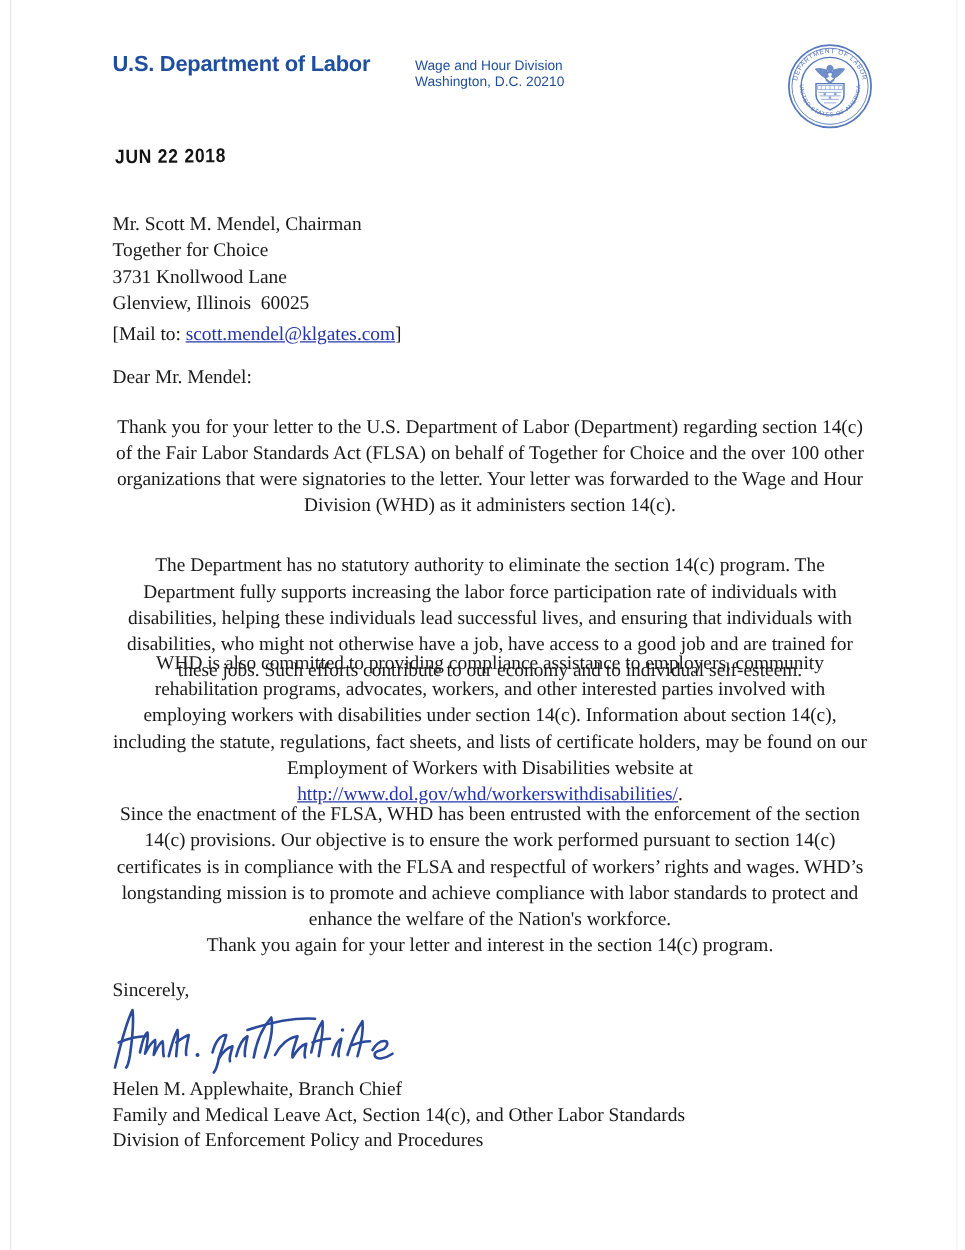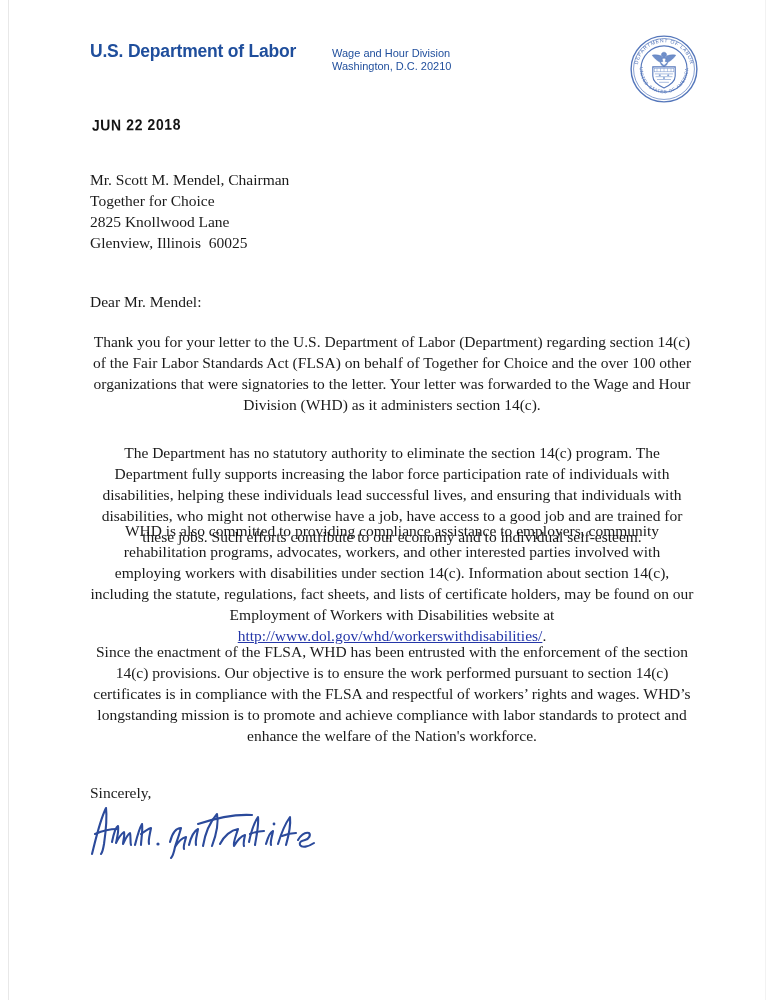--- a/index.html
+++ b/index.html
@@ -196,32 +196,36 @@
       <circle cx="44" cy="59" r="1.5" fill="#8aa6d6"></circle>
       <circle cx="50" cy="63" r="1.5" fill="#8aa6d6"></circle>
       <circle cx="56" cy="59" r="1.5" fill="#8aa6d6"></circle>
     </g>
   </svg>
 
   <div class="date-stamp">JUN 22 2018</div>
 
   <div class="addr">Mr. Scott M. Mendel, Chairman
 Together for Choice
-2825 Knollwood Lane
+3731 Knollwood Lane
 Glenview, Illinois  60025</div>
 
+  <div class="mailto-line">
+    <span>[Mail to:  </span><a class="link" href="#">scott.mendel@klgates.com</a><span>]</span>
+  </div>
 
   <div class="salutation">Dear Mr. Mendel:</div>
 
   <div class="para p1">Thank you for your letter to the U.S. Department of Labor (Department) regarding section 14(c) of the Fair Labor Standards Act (FLSA) on behalf of Together for Choice and the over 100 other organizations that were signatories to the letter.  Your letter was forwarded to the Wage and Hour Division (WHD) as it administers section 14(c).</div>
   <div class="para p2">The Department has no statutory authority to eliminate the section 14(c) program.  The Department fully supports increasing the labor force participation rate of individuals with disabilities, helping these individuals lead successful lives, and ensuring that individuals with disabilities, who might not otherwise have a job, have access to a good job and are trained for these jobs.  Such efforts contribute to our economy and to individual self-esteem.</div>
 
   <div class="para p3"><span>WHD is also committed to providing compliance assistance to employers, community rehabilitation programs, advocates, workers, and other interested parties involved with employing workers with disabilities under section 14(c).  Information about section 14(c), including the statute, regulations, fact sheets, and lists of certificate holders, may be found on our Employment of Workers with Disabilities website at </span><a class="link" href="#">http://www.dol.gov/whd/workerswithdisabilities/</a><span>.</span></div>
 
   <div class="para p4">Since the enactment of the FLSA, WHD has been entrusted with the enforcement of the section 14(c) provisions.  Our objective is to ensure the work performed pursuant to section 14(c) certificates is in compliance with the FLSA and respectful of workers’ rights and wages.  WHD’s longstanding mission is to promote and achieve compliance with labor standards to protect and enhance the welfare of the Nation's workforce.</div>
+  <div class="para p5">Thank you again for your letter and interest in the section 14(c) program.</div>
 
   <div class="closing">Sincerely,</div>
 
   <svg class="signature" viewBox="0 0 250 62">
     <g fill="none" stroke="#2b4a9b" stroke-width="2.1" stroke-linecap="round" stroke-linejoin="round">
       <path d="M6,56 C10,40 14,22 20,10 C21,18 20,32 18,46 C17,52 16,55 15,56"></path>
       <path d="M9,36 C16,33 24,31 31,31"></path>
       <path d="M26,44 C28,34 30,29 32,28 C33,33 31,40 30,45 C32,41 35,36 38,34 C39,38 37,43 37,46 C39,42 41,37 44,35 C45,39 44,44 45,47"></path>
       <path d="M49,47 C51,39 53,31 56,26 C57,33 55,42 55,47"></path>
       <path d="M55,36 C59,33 62,31 65,30 C64,36 62,42 63,46"></path>
@@ -235,14 +239,17 @@
       <path d="M163,44 C165,34 168,25 172,19 C173,28 170,40 169,47"></path>
       <path d="M164,36 C169,34 174,33 178,33"></path>
       <path d="M180,46 C182,39 184,34 187,33 C186,39 184,44 185,47"></path>
       <circle cx="188" cy="26" r="1.4" fill="#2b4a9b" stroke="none"></circle>
       <path d="M192,46 C195,36 199,26 204,19 C205,28 202,40 200,47"></path>
       <path d="M196,38 C201,36 206,35 210,35"></path>
       <path d="M212,42 C215,37 219,34 223,35 C225,37 223,41 219,42 C215,43 213,44 214,47 C216,50 222,49 228,45"></path>
     </g>
   </svg>
 
+  <div class="sig-block">Helen M. Applewhaite, Branch Chief
+Family and Medical Leave Act, Section 14(c), and Other Labor Standards
+Division of Enforcement Policy and Procedures</div>
 
 </div>
 
 </body></html>

